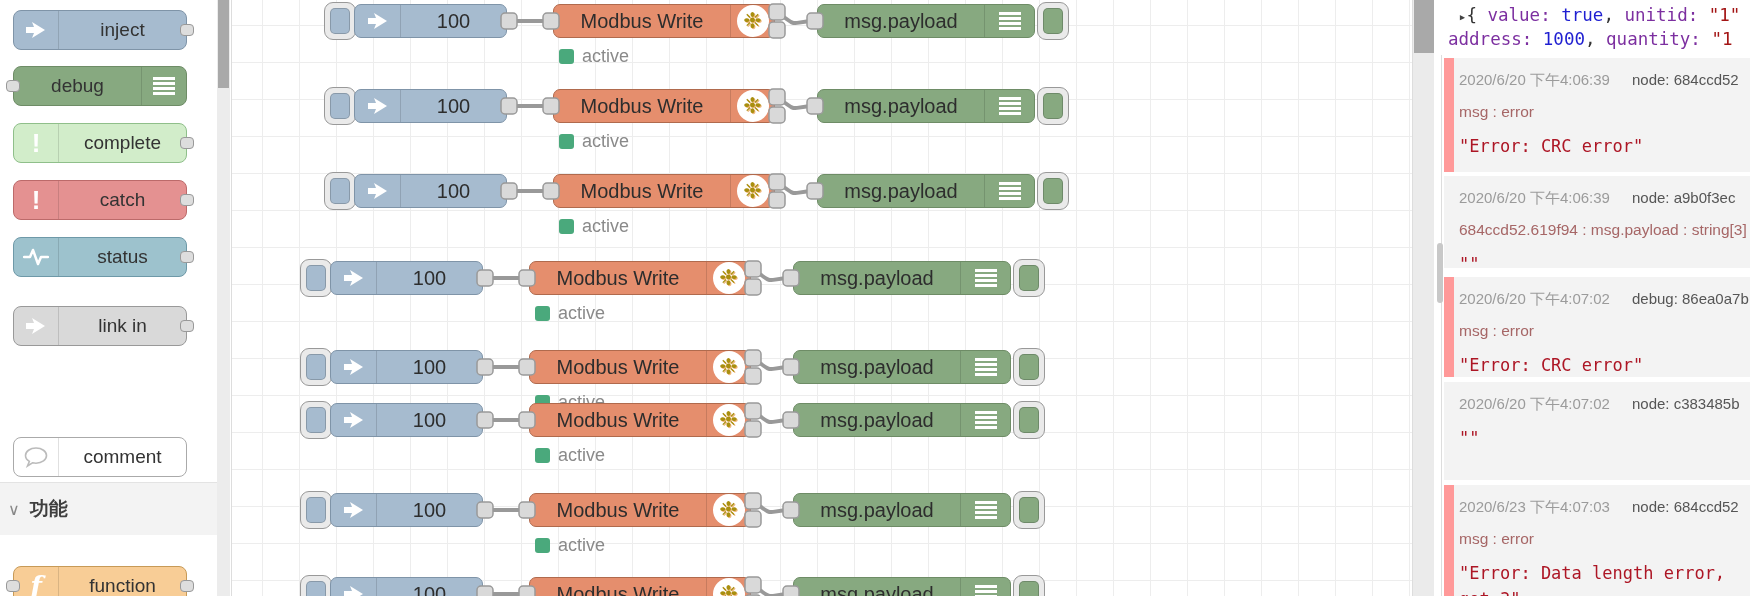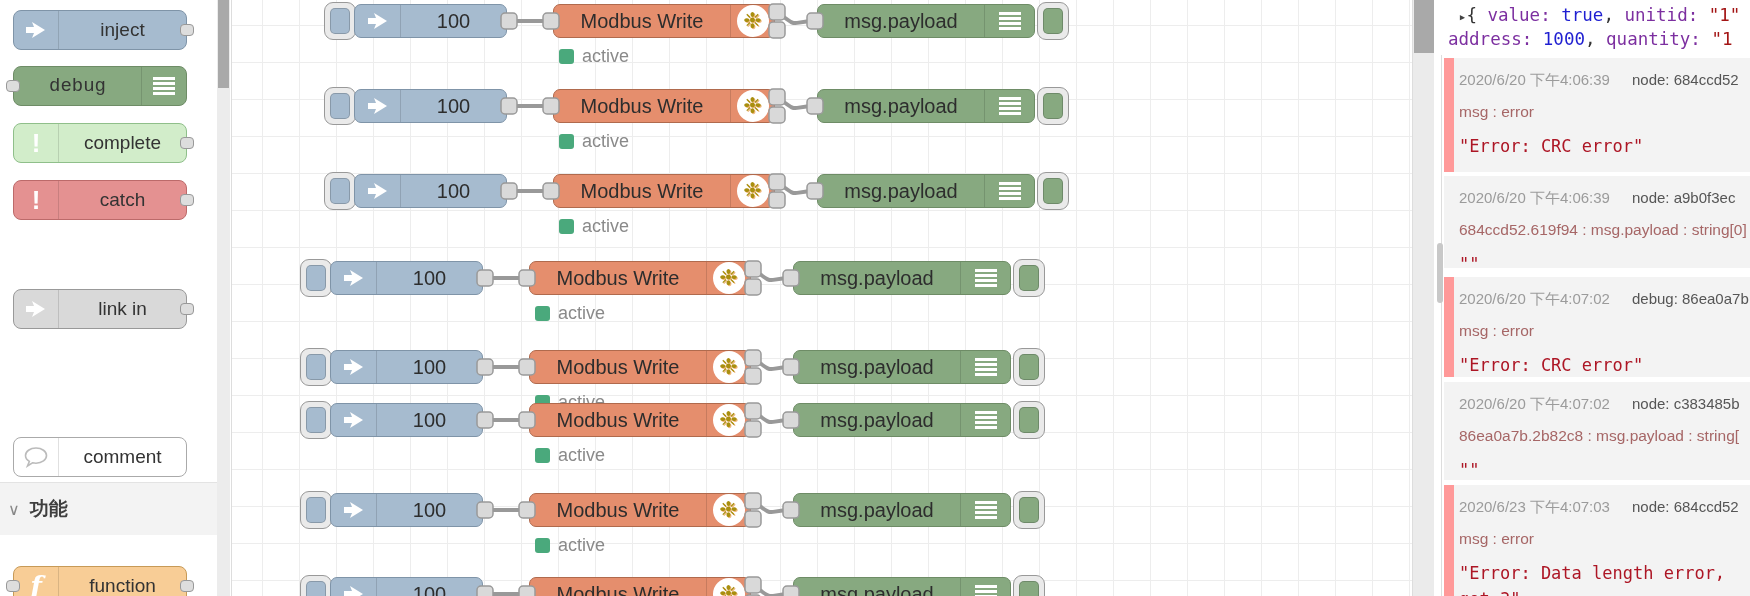--- a/index.html
+++ b/index.html
@@ -101,21 +101,21 @@
   </div>
 <div class="pitem" style="top: 10px; background: rgb(166, 187, 207); border-color: rgb(127, 148, 168);">
       <span class="picon left">
         <svg class="icon" width="24" height="20" viewBox="0 0 24 20">
           <path d="M2 7 h8 L8 2 L21 10 L8 18 L10 13 H2 z" fill="#fff"></path>
         </svg>
       </span>
       <span class="plbl iconleft">inject</span>
       <span class="nub right"></span>
     </div>
-    <div class="pitem" style="top: 66px; background: rgb(135, 169, 128); border-color: rgb(110, 140, 102); font-family: Liberation Mono, monospace;">
+    <div class="pitem" style="top: 66px; background: rgb(135, 169, 128); border-color: rgb(110, 140, 102);">
       <span class="picon right">
         <svg class="icon" width="22" height="20" viewBox="0 0 22 20">
           <g fill="#fff">
             <rect y="1" width="22" height="3"></rect>
             <rect y="6" width="22" height="3"></rect>
             <rect y="11" width="22" height="3"></rect>
             <rect y="16" width="22" height="3"></rect>
           </g>
         </svg>
       </span>
@@ -129,21 +129,30 @@
       <span class="plbl iconleft">complete</span>
       <span class="nub right"></span>
     </div>
     <div class="pitem" style="top: 180px; background: rgb(228, 145, 145); border-color: rgb(188, 106, 106);">
       <span class="picon left">
         <span class="excl">!</span>
       </span>
       <span class="plbl iconleft">catch</span>
       <span class="nub right"></span>
     </div>
-    <div class="pitem" style="top: 289px; background: rgb(217, 217, 217); border-color: rgb(153, 153, 153);">
+    <div class="pitem" style="top: 237px; background: rgb(157, 194, 205); border-color: rgb(110, 153, 168);">
+      <span class="picon left">
+        <svg class="icon" width="26" height="20" viewBox="0 0 26 20">
+          <polyline points="1,10 7,10 10,3 15,17 18,10 25,10" fill="none" stroke="#fff" stroke-width="2.5" stroke-linejoin="round" stroke-linecap="round"></polyline>
+        </svg>
+      </span>
+      <span class="plbl iconleft">status</span>
+      <span class="nub right"></span>
+    </div>
+    <div class="pitem" style="top: 306px; background: rgb(217, 217, 217); border-color: rgb(153, 153, 153);">
       <span class="picon left">
         <svg class="icon" width="24" height="20" viewBox="0 0 24 20">
           <path d="M2 7 h8 L8 2 L21 10 L8 18 L10 13 H2 z" fill="#fff"></path>
         </svg>
       </span>
       <span class="plbl iconleft">link in</span>
       <span class="nub right"></span>
     </div>
     <div class="pitem" style="top: 437px; background: rgb(255, 255, 255); border-color: rgb(170, 170, 170); text-decoration: underline;">
       <span class="picon left">
@@ -534,31 +543,30 @@
       <div class="jsonline"><span class="tk-plain"> </span><span class="tk-caret">▸</span><span class="tk-plain">{ </span><span class="tk-key">value: </span><span class="tk-blue">true</span><span class="tk-plain">, </span><span class="tk-key">unitid: </span><span class="tk-red">"1"</span><span class="tk-plain">
 </span><span class="tk-key">address: </span><span class="tk-blue">1000</span><span class="tk-plain">, </span><span class="tk-key">quantity: </span><span class="tk-red">"1</span></div>
     </div>
     <div class="msg error" style="top: 58px; height: 114px;">
       <div class="meta"><span>2020/6/20 下午4:06:39</span><span class="nid">node: 684ccd52</span></div>
       <div class="mname">msg : error</div>
       <div class="mbody">"Error: CRC error"</div>
     </div>
     <div class="msg " style="top: 176px; height: 92px;">
       <div class="meta"><span>2020/6/20 下午4:06:39</span><span class="nid">node: a9b0f3ec</span></div>
-      <div class="mname">684ccd52.619f94 : msg.payload : string[0]</div>
+      <div class="mname">684ccd52.619f94 : msg.payload : string[3]</div>
       <div class="mbody">""</div>
     </div>
     <div class="msg error" style="top: 277px; height: 100px;">
       <div class="meta"><span>2020/6/20 下午4:07:02</span><span class="nid">debug: 86ea0a7b</span></div>
       <div class="mname">msg : error</div>
       <div class="mbody">"Error: CRC error"</div>
     </div>
     <div class="msg " style="top: 382px; height: 98px;">
       <div class="meta"><span>2020/6/20 下午4:07:02</span><span class="nid">node: c383485b</span></div>
-      <div class="mname">86ea0a7b.2b82c8 : msg.payload : string[</div>
       <div class="mbody">""</div>
     </div>
     <div class="msg error" style="top: 485px; height: 124px;">
       <div class="meta"><span>2020/6/23 下午4:07:03</span><span class="nid">node: 684ccd52</span></div>
       <div class="mname">msg : error</div>
       <div class="mbody">"Error: Data length error, 
 got 3"</div>
     </div>
   </aside>
 

